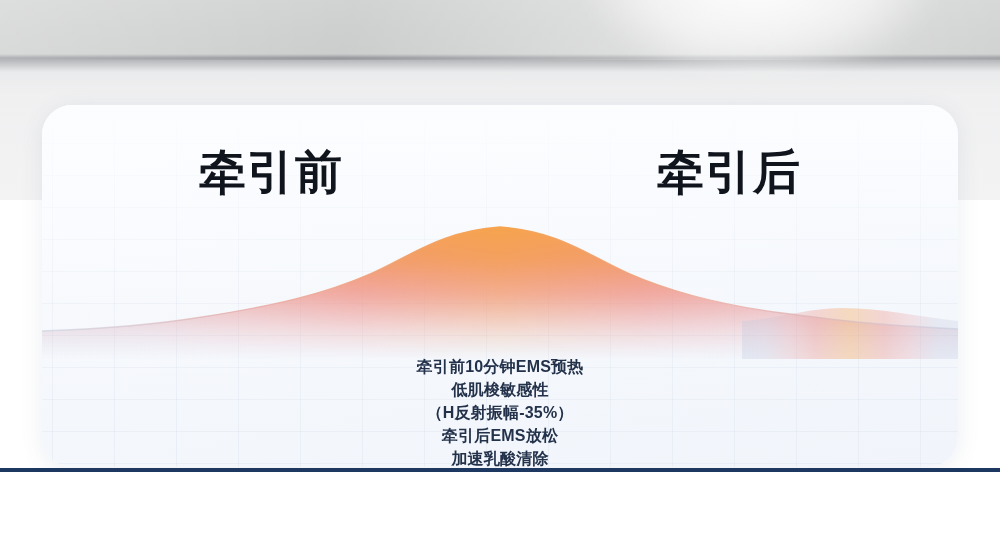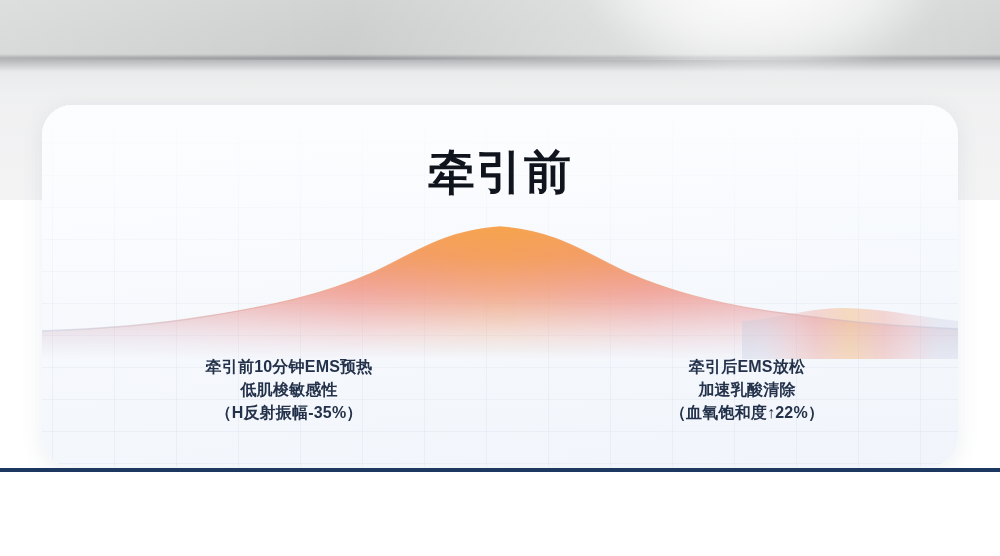--- a/index.html
+++ b/index.html
@@ -132,24 +132,25 @@
     font-size: 47px;
     line-height: 58px;
     font-weight: 700;
     color: #10141c;
     letter-spacing: 1px;
   }
 
   
   .captions {
     position: absolute;
-    left: 18px;
+    left: 0;
     top: 250px;
     width: 916px;
     display: flex;
+    flex-direction: column;
   }
   .caption {
     font-size: 16px;
     line-height: 23px;
     font-weight: 700;
     color: #23324a;
     letter-spacing: 0.2px;
     white-space: pre-line;
   }
 </style>
@@ -251,20 +252,23 @@
                  C 636,86 686,97 740,104
                  C 770,108 790,110 806,112
                  C 840,116 880,118 916,120" fill="none" stroke="url(#strokeGrad)" stroke-width="1.3"></path>
       </svg>
     </div>
 
     <div class="headings">
       <div class="col">
         <div class="heading">牵引前</div>
       </div>
+      <div class="col">
+        <div class="heading">牵引后</div>
+      </div>
     </div>
 
     <div class="captions">
       <div class="col">
         <div class="caption">牵引前10分钟EMS预热
 低肌梭敏感性
 （H反射振幅-35%）</div>
       </div>
       <div class="col">
         <div class="caption">牵引后EMS放松

